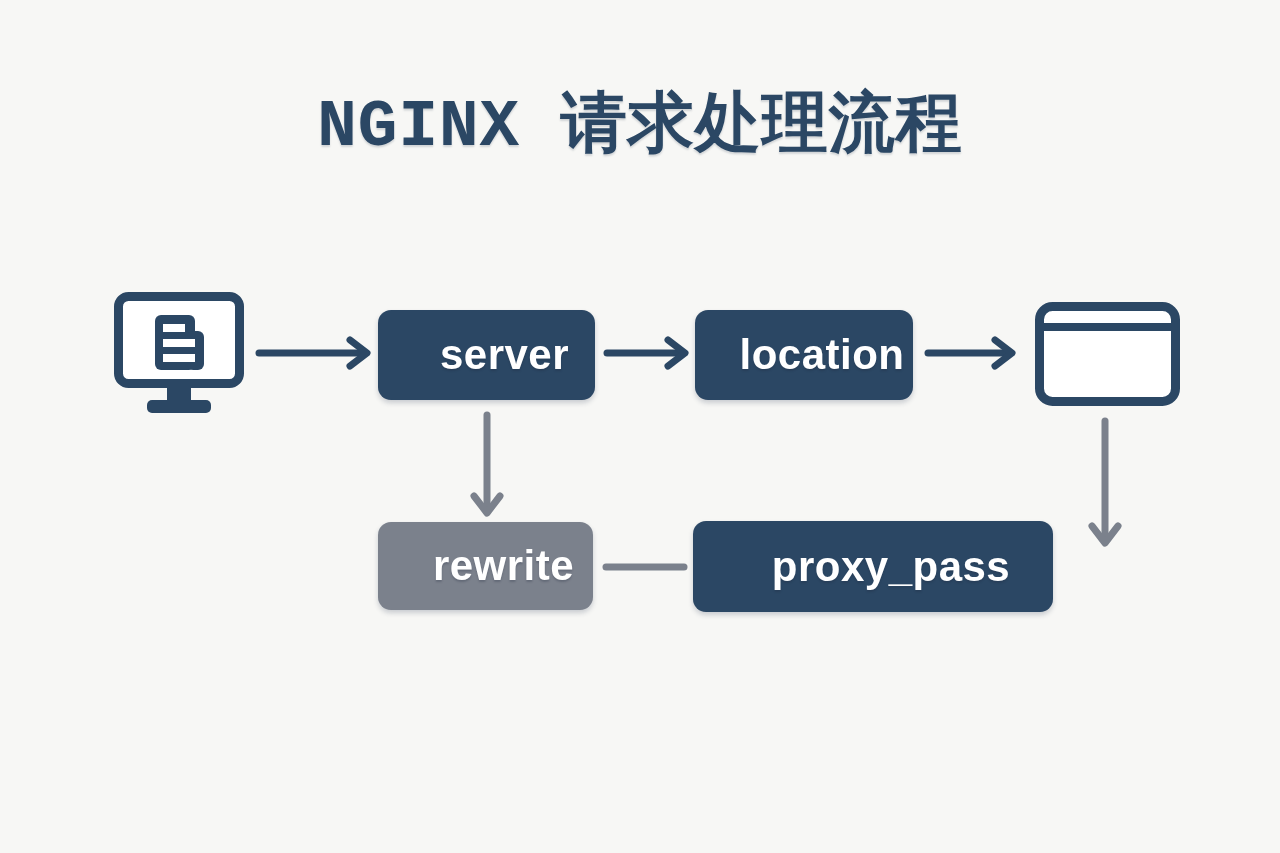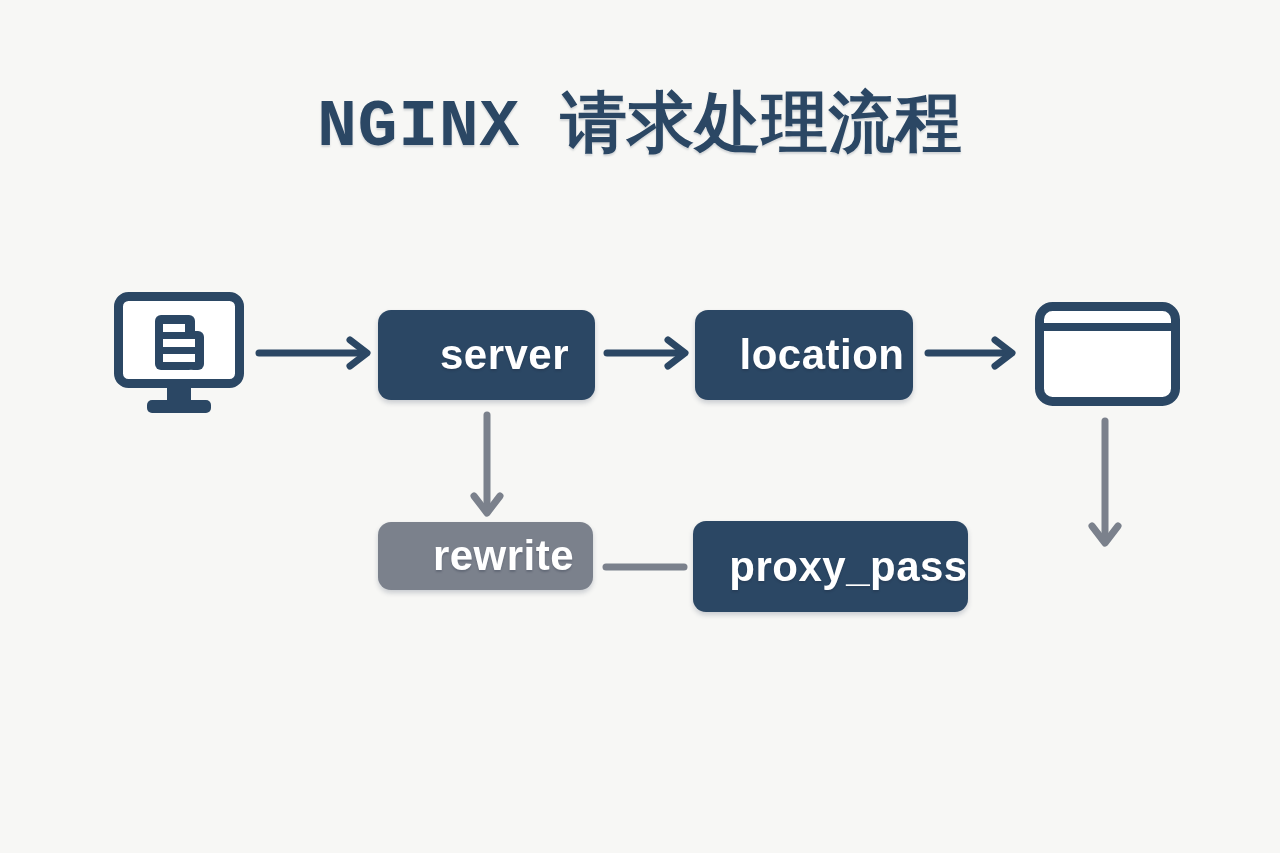--- a/index.html
+++ b/index.html
@@ -106,29 +106,29 @@
   <svg class="abs" style="left:1035px; top:302px;" width="145" height="104" viewBox="0 0 145 104">
     <rect x="4.5" y="4.5" width="136" height="95" rx="13" fill="#ffffff" stroke="#2b4764" stroke-width="9"></rect>
     <line x1="6" y1="25" x2="139" y2="25" stroke="#2b4764" stroke-width="8"></line>
   </svg>
 
   <svg class="abs" style="left:470px; top:410px;" width="34" height="110" viewBox="0 0 34 110">
     <line x1="17" y1="5" x2="17" y2="100" stroke="#7b818c" stroke-width="7" stroke-linecap="round"></line>
     <path d="M4 86 L17 103 L30 86" fill="none" stroke="#7b818c" stroke-width="7" stroke-linecap="round" stroke-linejoin="round"></path>
   </svg>
 
-  <div class="abs node node-gray" style="left:378px; top:522px; width:215px; height:68px;justify-content:center;">
+  <div class="abs node node-gray" style="left:378px; top:522px; width:215px; height:88px;justify-content:center;">
     <span>rewrite</span>
   </div>
 
   <svg class="abs" style="left:600px; top:560px;" width="90" height="14" viewBox="0 0 90 14">
     <line x1="6" y1="7" x2="84" y2="7" stroke="#7b818c" stroke-width="7" stroke-linecap="round"></line>
   </svg>
 
-  <div class="abs node node-navy" style="left:693px; top:521px; width:275px; height:91px;">
+  <div class="abs node node-navy" style="left:693px; top:521px; width:360px; height:91px;">
     <span>proxy_pass</span>
   </div>
 
   <svg class="abs" style="left:1088px; top:416px;" width="34" height="134" viewBox="0 0 34 134">
     <line x1="17" y1="5" x2="17" y2="124" stroke="#7b818c" stroke-width="7" stroke-linecap="round"></line>
     <path d="M4 110 L17 127 L30 110" fill="none" stroke="#7b818c" stroke-width="7" stroke-linecap="round" stroke-linejoin="round"></path>
   </svg>
 
 
 </div>

